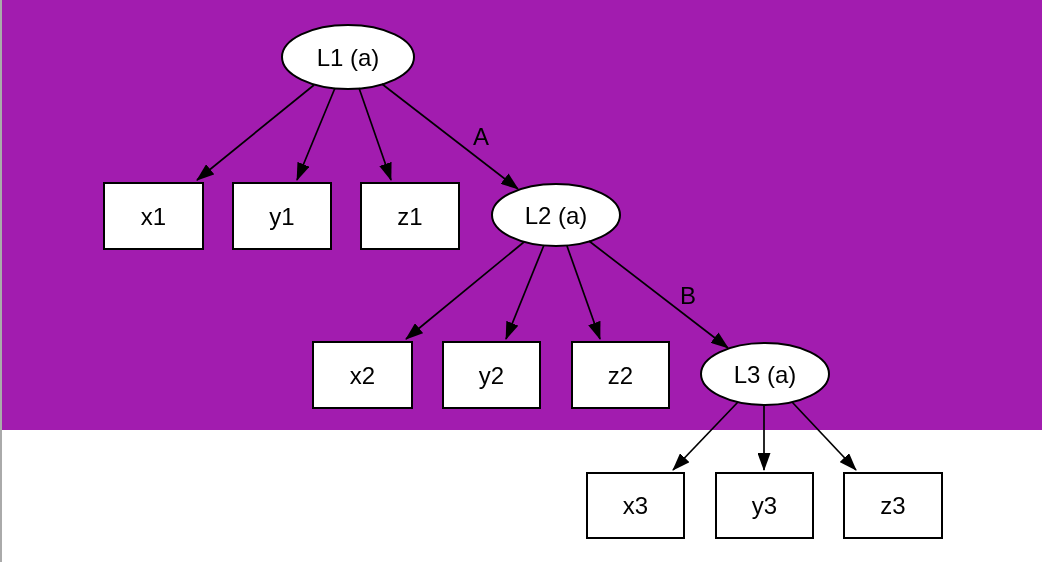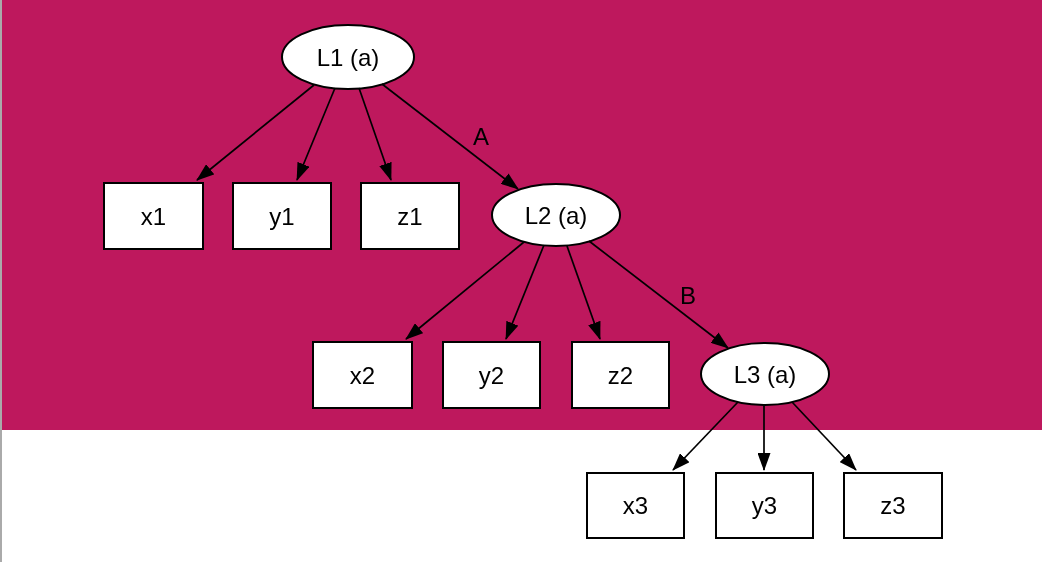--- a/index.html
+++ b/index.html
@@ -8,21 +8,21 @@
     width: 1042px;
     height: 562px;
     overflow: hidden;
     background: #ffffff;
     font-family: "Liberation Sans", sans-serif;
   }
   .page {
     position: relative;
     width: 1042px;
     height: 430px;
-    background: #be185d;
+    background: #a21caf;
   }
   .left-border {
     position: absolute;
     left: 0;
     top: 0;
     width: 2px;
     height: 562px;
   }
   svg.diagram {
     position: absolute;

